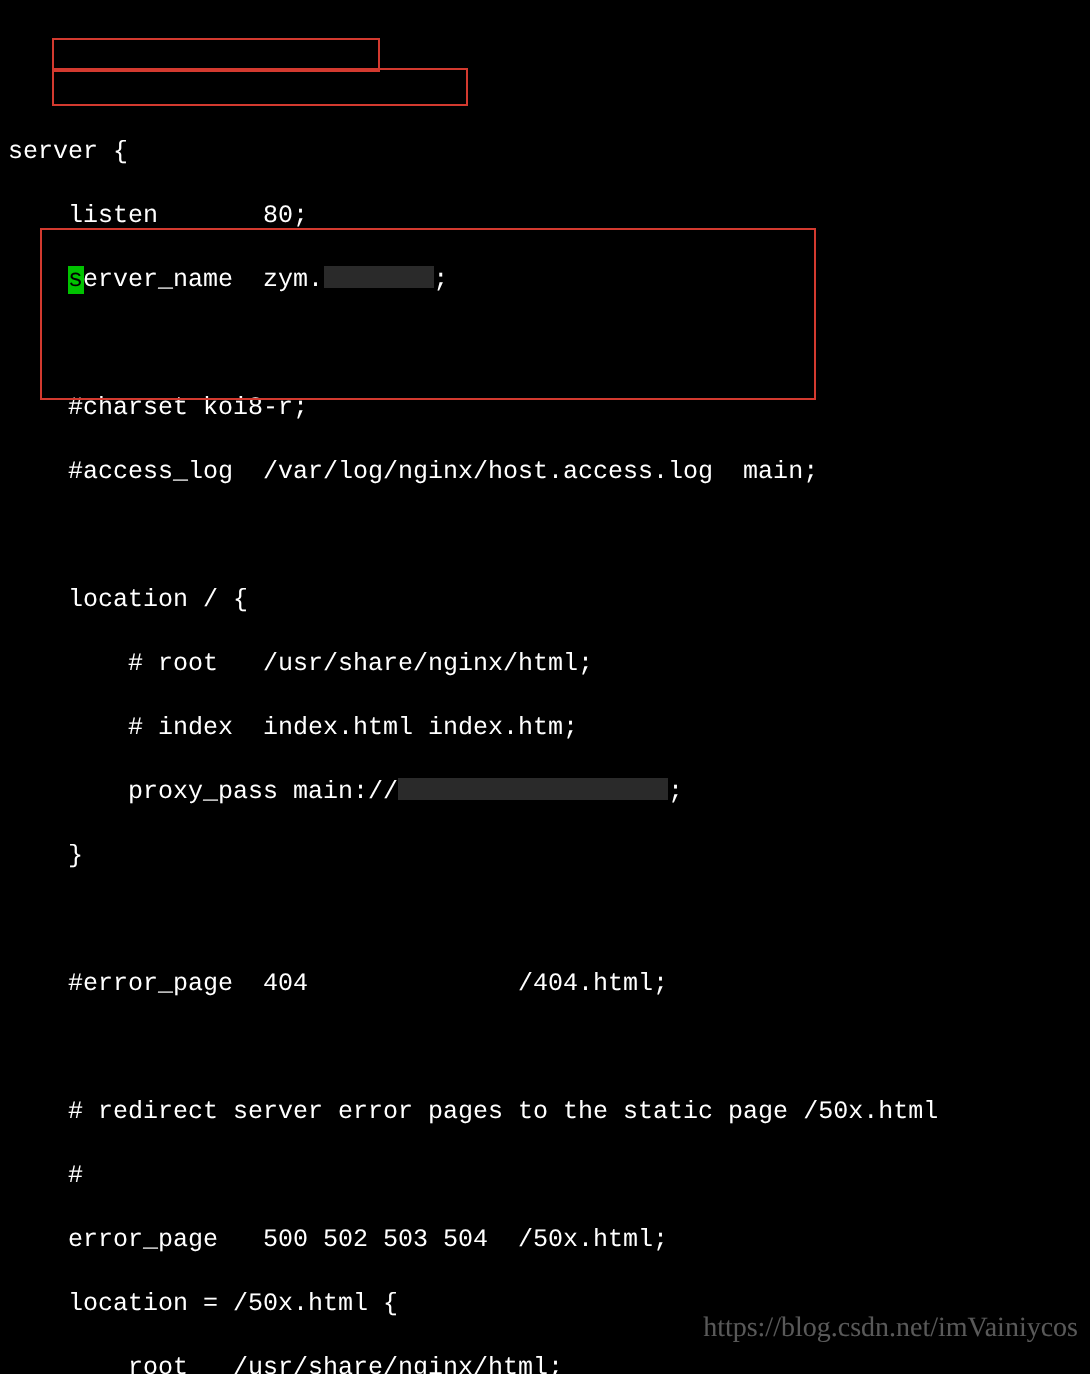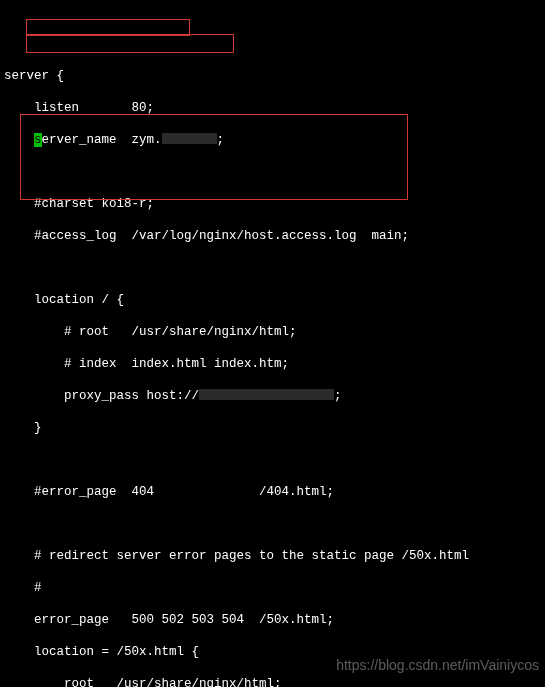--- a/index.html
+++ b/index.html
@@ -36,41 +36,41 @@
   }
   .cursor {
     background: #00c200;
     color: #000;
   }
   .watermark {
     position: absolute;
     right: 10px;
     bottom: 18px;
     color: rgba(255,255,255,0.35);
-    font-family: Liberation Sans, sans-serif;
+    font-family: Liberation Serif, serif;
     font-size: 14px;
     white-space: nowrap;
   }
 </style>
 </head>
 <body>
 
 
 
 <span class="line">server {</span>
 <span class="line">    listen       80;</span>
 <span class="line"><span>    </span><span class="cursor">s</span><span>erver_name  zym.</span><span class="redact" style="width:55px;"></span><span>;</span></span>
 <span class="line"></span>
 <span class="line">    #charset koi8-r;</span>
 <span class="line">    #access_log  /var/log/nginx/host.access.log  main;</span>
 <span class="line"></span>
 <span class="line">    location / {</span>
 <span class="line">        # root   /usr/share/nginx/html;</span>
 <span class="line">        # index  index.html index.htm;</span>
-<span class="line"><span>        proxy_pass host://</span><span class="redact" style="width:135px;"></span><span>;</span></span>
+<span class="line"><span>        proxy_pass main://</span><span class="redact" style="width:135px;"></span><span>;</span></span>
 <span class="line">    }</span>
 <span class="line"></span>
 <span class="line">    #error_page  404              /404.html;</span>
 <span class="line"></span>
 <span class="line">    # redirect server error pages to the static page /50x.html</span>
 <span class="line">    #</span>
 <span class="line">    error_page   500 502 503 504  /50x.html;</span>
 <span class="line">    location = /50x.html {</span>
 <span class="line">        root   /usr/share/nginx/html;</span>
 

